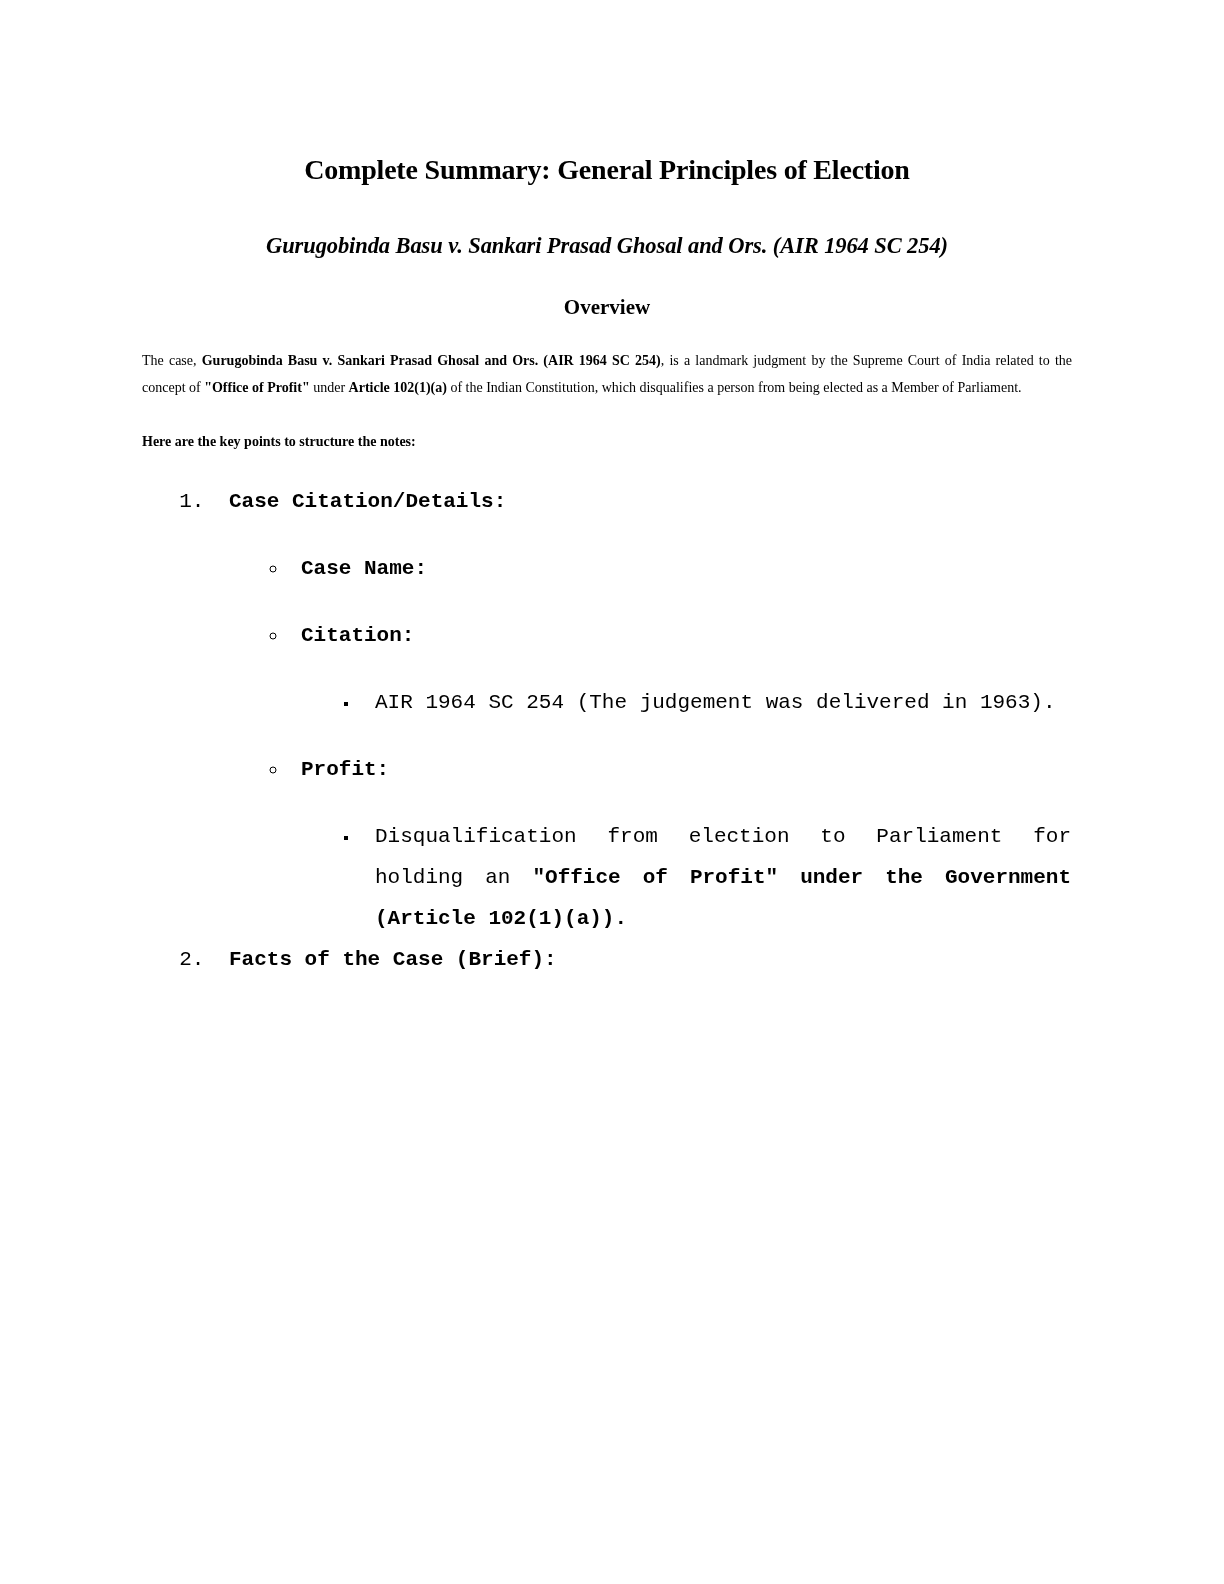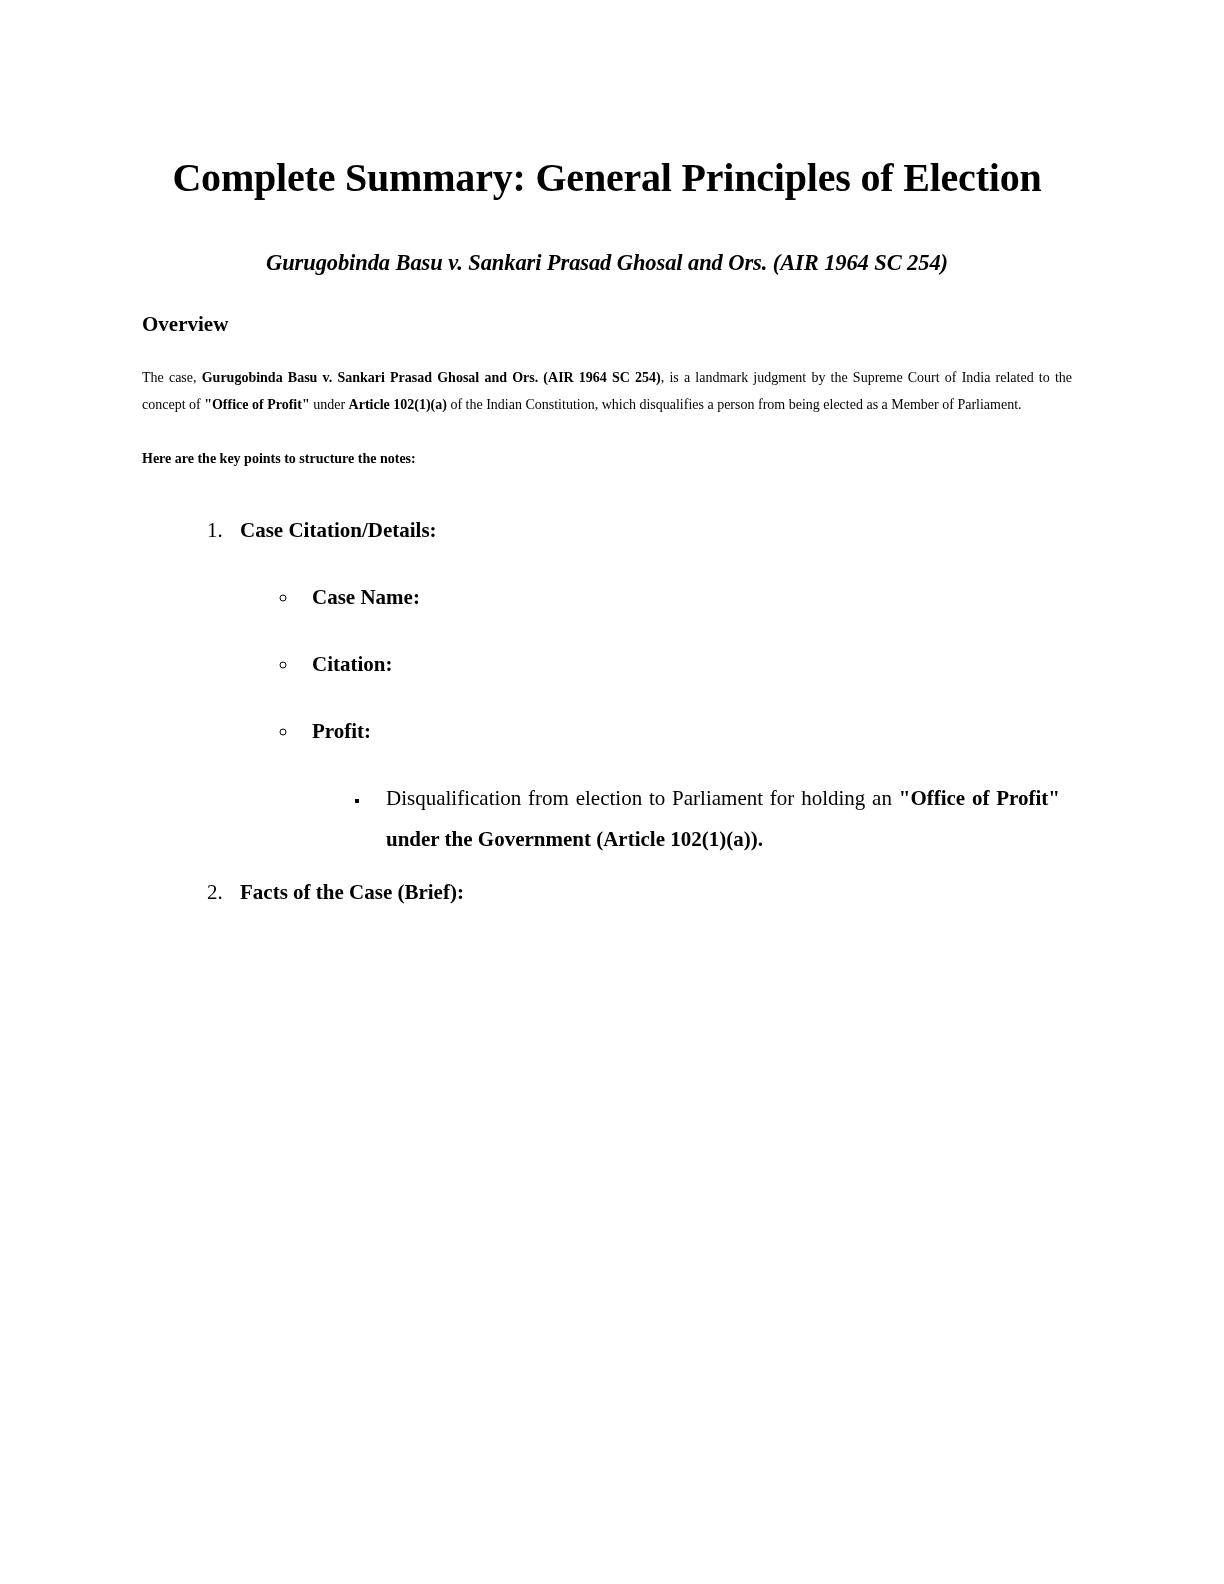--- a/index.html
+++ b/index.html
@@ -26,21 +26,21 @@
 
   .content {
     position: absolute;
     left: 142px;
     top: 0;
     width: 930px;
   }
 
   
   .doc-title {
-    font-size: 40px;
+    font-size: 28px;
     font-weight: bold;
     text-align: center;
     line-height: 1.42;
     margin: 0;
     padding-top: 150px;
     letter-spacing: -0.2px;
   }
 
   
   .doc-subtitle {
@@ -53,20 +53,21 @@
     letter-spacing: -0.1px;
   }
 
   
   .section-heading {
     font-size: 21px;
     font-weight: bold;
     margin: 0;
     padding-top: 35px;
     line-height: 1.3;
+    text-align: center;
   }
 
   p.body-par {
     font-size: 14px;
     line-height: 1.95;
     text-align: justify;
     margin: 0;
     padding-top: 26px;
   }
   p.body-par.no-justify {
@@ -80,23 +81,24 @@
   ol.lvl1 {
     list-style-type: decimal;
     margin: 0;
     padding: 0 0 0 74px;
     padding-top: 26px;
   }
   ol.lvl1 > li {
     font-size: 21px;
     font-weight: bold;
     line-height: 1.95;
-    margin: 12px;
+    margin: 1px;
     padding-left: 12px;
     text-align: left;
+    font-family: Liberation Mono, monospace;
   }
   ol.lvl1 > li::marker {
     font-weight: normal;
   }
 
   ul.lvl2 {
     list-style-type: circle;
     margin: 0;
     padding: 0 0 0 59px;
   }
@@ -158,20 +160,23 @@
         <span>Case Citation/Details:</span>
 
         <ul class="lvl2">
 
           <li class="bold-item">
             <span>Case Name:</span>
           </li>
 
           <li class="bold-item">
             <span>Citation:</span>
+            <ul class="lvl3">
+              <li>AIR 1964 SC 254 (The judgement was delivered in 1963).</li>
+            </ul>
           </li>
 
           <li class="bold-item">
             <span>Profit:</span>
             <ul class="lvl3">
               <li><span style="font-weight:normal">Disqualification from election to Parliament for holding an </span><b>"Office of Profit" under the Government (Article 102(1)(a)).</b></li>
             </ul>
           </li>
 
         </ul>

